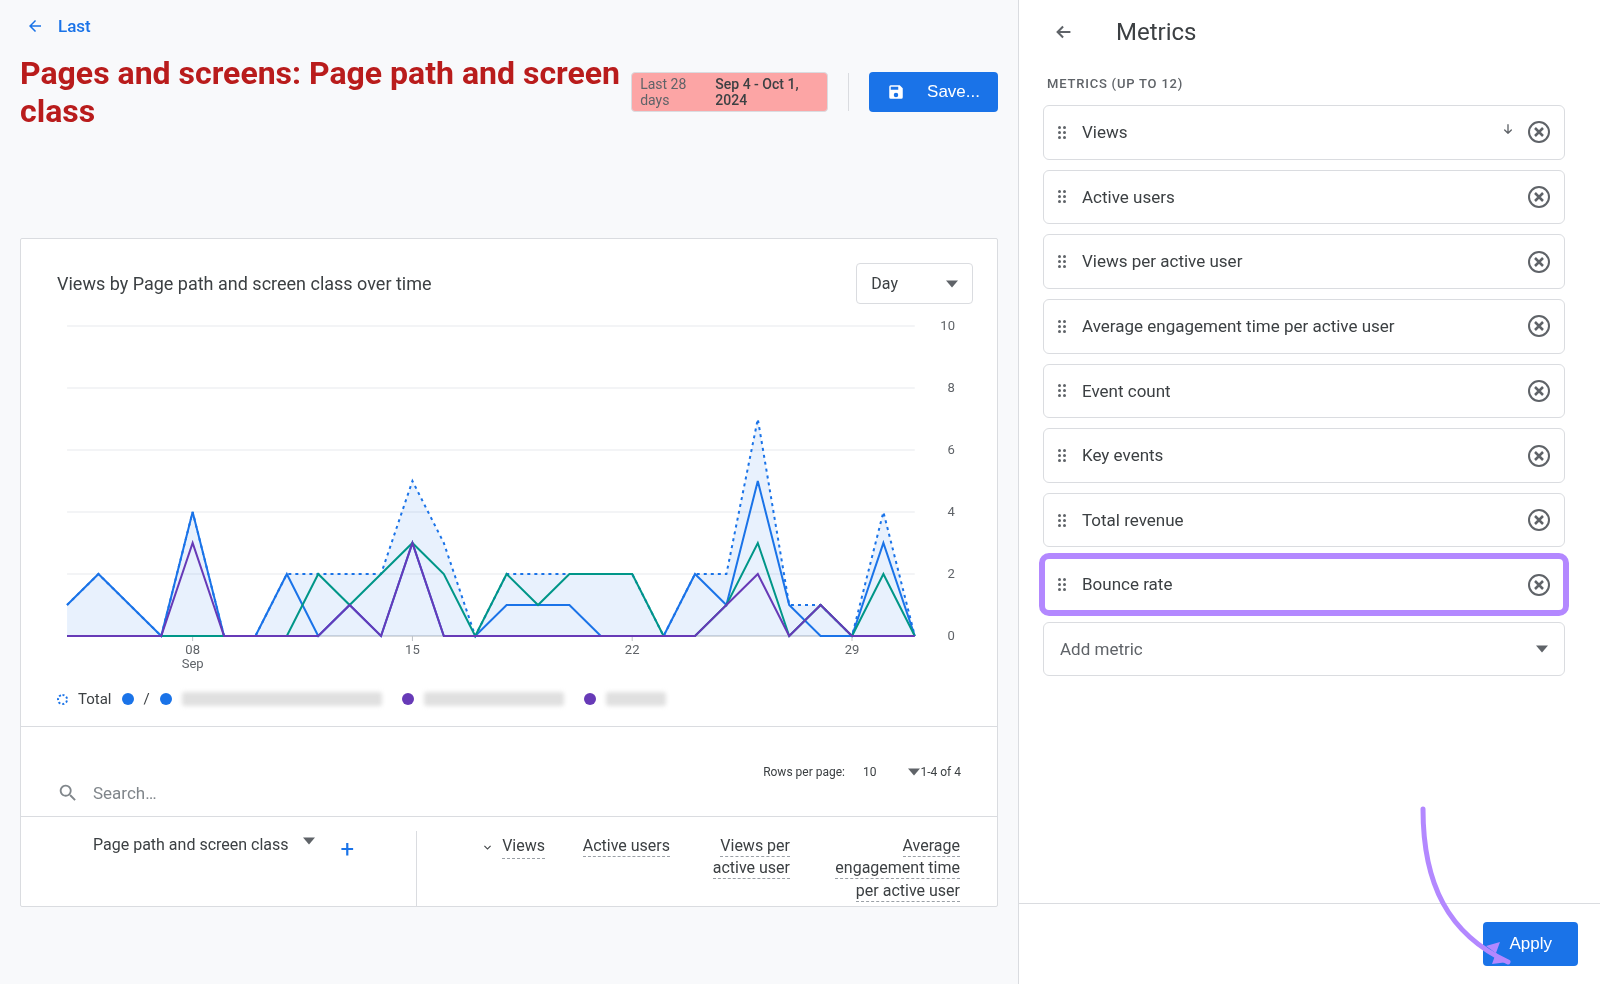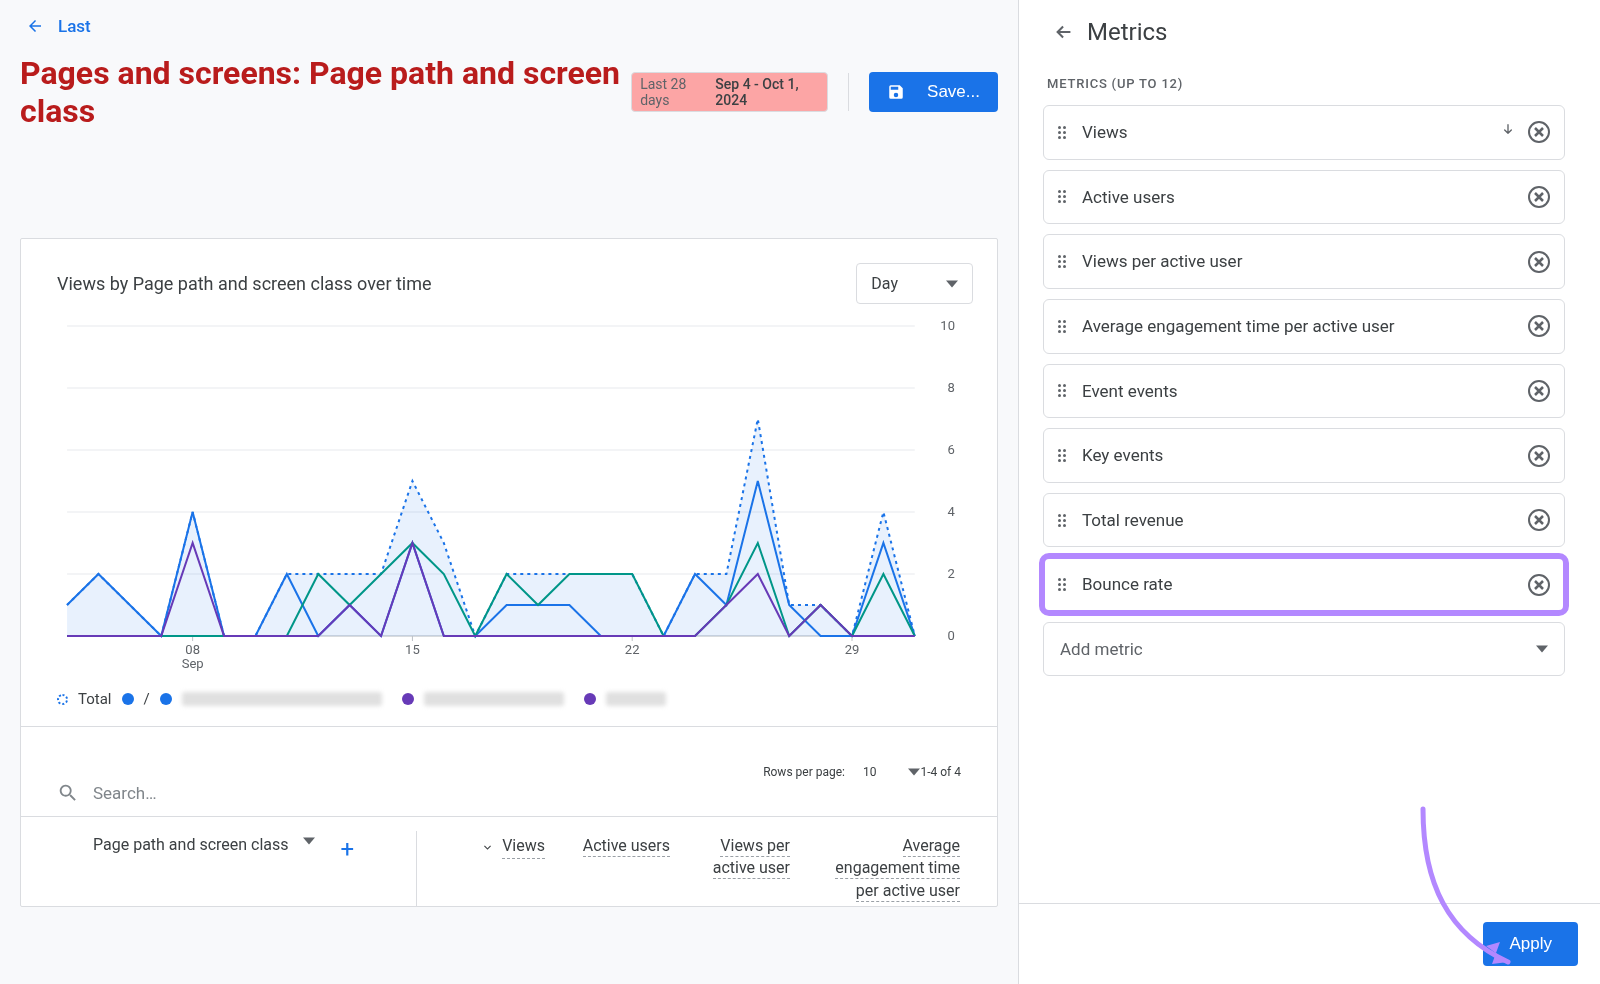--- a/index.html
+++ b/index.html
@@ -185,21 +185,21 @@
   .table-head .views { display: flex; align-items: flex-start; justify-content: flex-end; gap: 8px; flex: 0 0 140px;}
   .table-head .views svg { width: 13px; height: 13px; fill: #3c4043; margin-top: 4px;}
   .table-head .au { flex: 0 0 125px; }
   .table-head .vpau { flex: 0 0 120px; }
   .table-head .aet { flex: 0 0 170px; }
 
   
   .side-head {
     display: flex;
     align-items: center;
-    gap: 12px;
+    gap: 41px;
     padding: 18px 24px 30px 34px;
     font-size: 24px;
     color: #3c4043;
   }
   .side-head svg { width: 22px; height: 22px; stroke: #5f6368; cursor: pointer; }
   .side-scroll {
     flex: 1;
     overflow-y: auto;
     border-right: 1px solid transparent;
     padding: 0 34px 0 24px;
@@ -493,21 +493,21 @@
         </div>
         <div class="metric-chip">
           <span class="grip">
             <i></i>
             <i></i>
             <i></i>
             <i></i>
             <i></i>
             <i></i>
           </span>
-          <span class="label">Event events</span>
+          <span class="label">Event count</span>
           <span class="remove">
             <svg viewBox="0 0 10 10">
               <path d="M1 1l8 8M9 1l-8 8"></path>
             </svg>
           </span>
         </div>
         <div class="metric-chip">
           <span class="grip">
             <i></i>
             <i></i>

